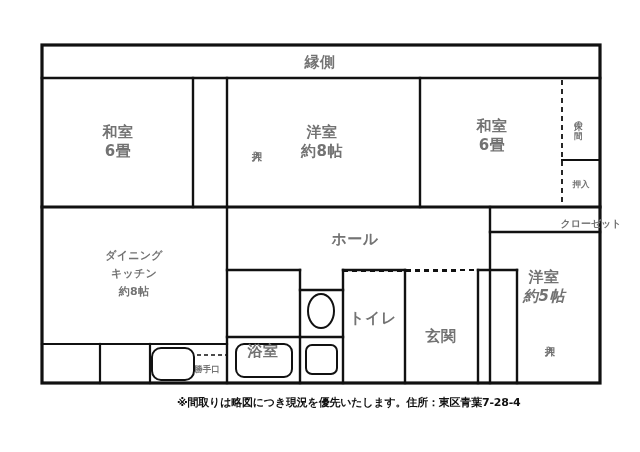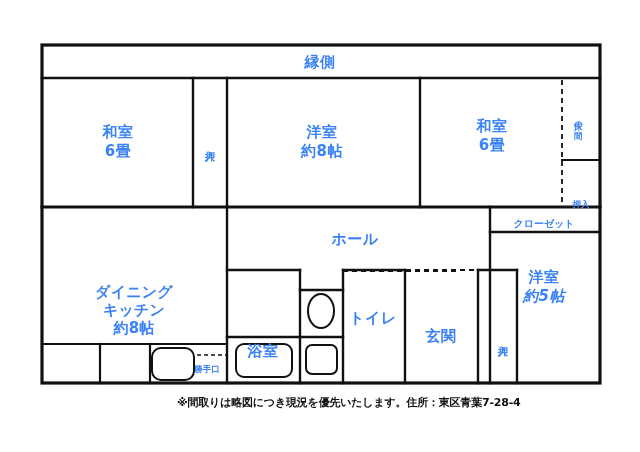--- a/index.html
+++ b/index.html
@@ -26,38 +26,38 @@
     left: 0;
     top: 0;
     width: 640px;
     height: 452px;
   }
   .lbl {
     position: absolute;
     text-align: center;
     line-height: 1.12;
     white-space: pre;
-    color: #3b82f6;
+    color: #737373;
     user-select: none;
   }
   .lbl-room {
     font-size: 15px;
     font-weight: 700;
     letter-spacing: 0.5px;
   }
   .lbl-room2 {
-    font-size: 15px;
+    font-size: 11px;
     font-weight: 700;
     letter-spacing: 0.2px;
-    margin-top: 36px;
   }
   .lbl-small {
     font-size: 10px;
     font-weight: 700;
     letter-spacing: 0px;
+    margin-left: 47px;
   }
   .lbl-tiny {
     font-size: 8.5px;
     font-weight: 700;
   }
   .lbl-vert {
     writing-mode: vertical-rl;
     text-orientation: upright;
   }
   .caption {
@@ -165,21 +165,21 @@
   <div class="lbl lbl-small lbl-vert ctr" style="left:210px; top:143px;">押入</div>
 
   <div class="lbl lbl-room ctr" style="left:322px; top:132px;">洋室</div>
   <div class="lbl lbl-room ctr" style="left:322px; top:151px;">約8帖</div>
 
   <div class="lbl lbl-room ctr" style="left:492px; top:126px;">和室</div>
   <div class="lbl lbl-room ctr" style="left:492px; top:145px;">6畳</div>
 
   <div class="lbl lbl-tiny lbl-vert ctr" style="left:578px; top:120px;">床の間</div>
 
-  <div class="lbl lbl-tiny ctr" style="left:581px; top:185px;margin-top:20px;">押入</div>
+  <div class="lbl lbl-tiny ctr" style="left:581px; top:185px;">押入</div>
 
   <div class="lbl lbl-room2 ctr" style="left:134px; top:256px;">ダイニング</div>
   <div class="lbl lbl-room2 ctr" style="left:134px; top:274px;">キッチン</div>
   <div class="lbl lbl-room2 ctr" style="left:134px; top:292px;">約8帖</div>
 
   <div class="lbl lbl-room ctr" style="left:355px; top:239px;">ホール</div>
 
   <div class="lbl lbl-room ctr" style="left:263px; top:307px;margin-top:44px;">浴室</div>
 
   <div class="lbl lbl-room ctr" style="left:373px; top:318px;">トイレ</div>

